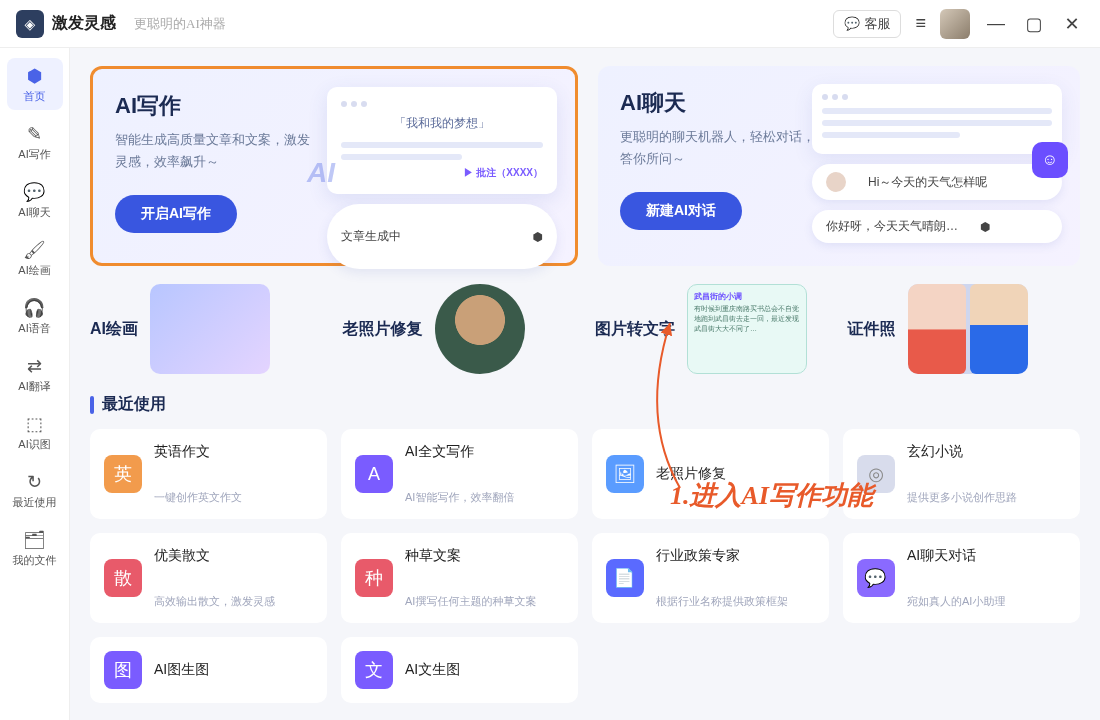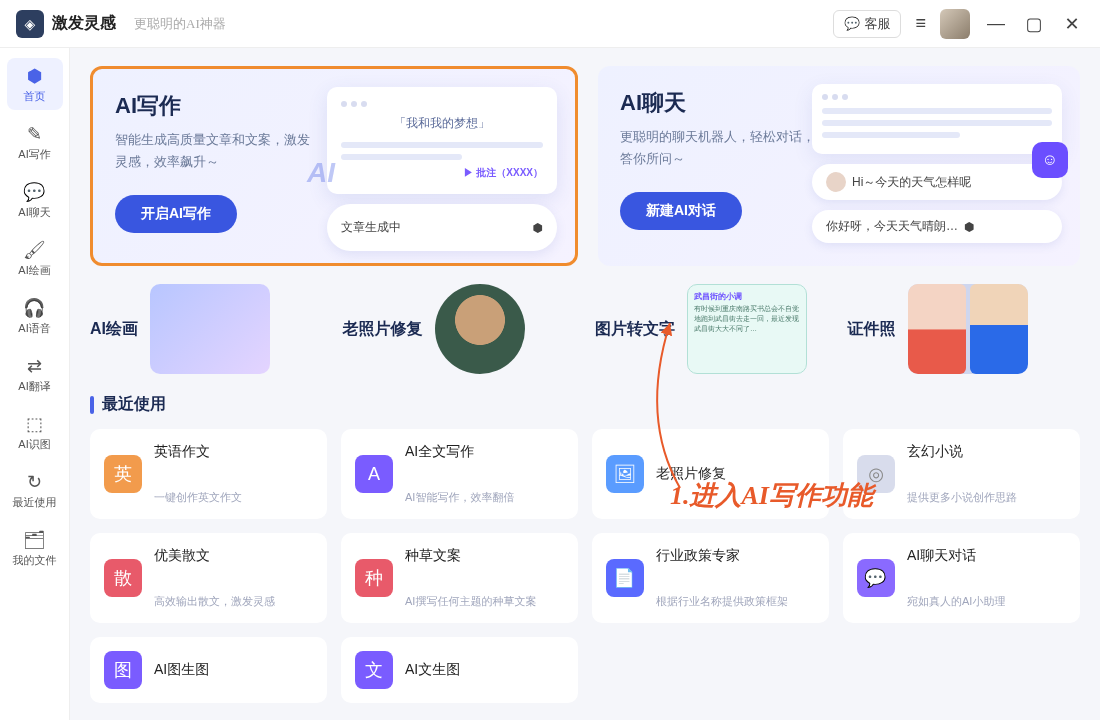--- a/index.html
+++ b/index.html
@@ -35,26 +35,26 @@
 .hero-btn { margin-top: 22px; display: inline-block; background: #3956e0; color: #fff; font-size: 14px; font-weight: 600; padding: 10px 26px; border-radius: 999px; cursor: pointer; }
 
 .hero-illus { position: absolute; right: 18px; top: 18px; width: 230px; }
 .ill-win { background: #fff; border-radius: 10px; padding: 14px; box-shadow: 0 6px 20px rgba(60,80,180,.12); }
 .ill-bar { display:flex; gap:4px; margin-bottom:8px;}
 .ill-bar span{width:6px;height:6px;border-radius:50%;background:#d8dcf0;}
 .ill-quote { font-size: 12px; color: #5a6a99; text-align:center; margin-bottom:10px;}
 .ill-line { height:6px; background:#e4e8f8; border-radius:3px; margin:6px 0;}
 .ill-line.short{width:60%;}
 .ill-tag { font-size:10px; color:#7a5cff; text-align:right;font-weight:bold;}
-.ill-status { background:#fff; border-radius:999px; padding:15px 14px; font-size:12px; color:#444; display:flex; align-items:center; justify-content:space-between; margin-top:10px; box-shadow:0 4px 12px rgba(60,80,180,.1);}
+.ill-status { background:#fff; border-radius:999px; padding:24px 14px; font-size:12px; color:#444; display:flex; align-items:center; justify-content:space-between; margin-top:10px; box-shadow:0 4px 12px rgba(60,80,180,.1);}
 .ill-ai-badge { position:absolute; left:-20px; top:70px; font-size:28px; font-weight:800; font-style:italic; color:#4a63e7; opacity:.35;}
 
 .chat-illus { position:absolute; right:18px; top:18px; width:250px;}
 .chat-win { background:#fff; border-radius:10px; padding:10px; box-shadow:0 6px 20px rgba(60,80,180,.1);}
-.chat-bubble { background:#fff; border-radius:999px; padding:8px 14px; font-size:12px; color:#444; margin-top:10px; display:flex; align-items:center; gap:6px; box-shadow:0 3px 10px rgba(60,80,180,.1);}
+.chat-bubble { background:#fff; border-radius:999px; padding:8px 14px; font-size:12px; color:#444; margin-top:10px; display:flex; align-items:center; gap:22px; box-shadow:0 3px 10px rgba(60,80,180,.1);}
 .chat-bubble .av{width:20px;height:20px;border-radius:50%;background:#e8d4c8;}
 .chat-fab{position:absolute;right:-6px;top:58px;width:36px;height:36px;border-radius:10px;background:#6b4eff;display:flex;align-items:center;justify-content:center;color:#fff;font-size:16px;}
 
 
 .tiles-row { display:flex; gap:20px; margin-bottom:20px;}
 .tile { flex:1; display:flex; align-items:center; gap:12px; cursor:pointer;}
 .tile-title{font-size:16px; font-weight:700; color:#1b2a52;}
 .tile-thumb{width:120px; height:90px; border-radius:10px; background:#cfd6ee; flex-shrink:0; position:relative; overflow:hidden;}
 .thumb-paint{background:linear-gradient(135deg,#b8c6ff,#e4d4ff);}
 .thumb-photo{background:radial-gradient(circle at 50% 40%,#c9a078 35%,#3a5a4a 36%);border-radius:50%;width:90px;height:90px;}

